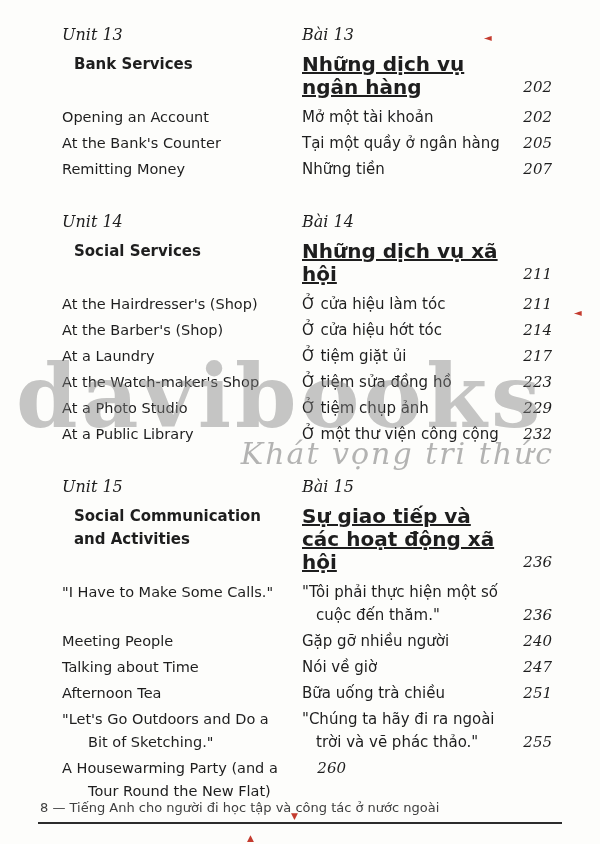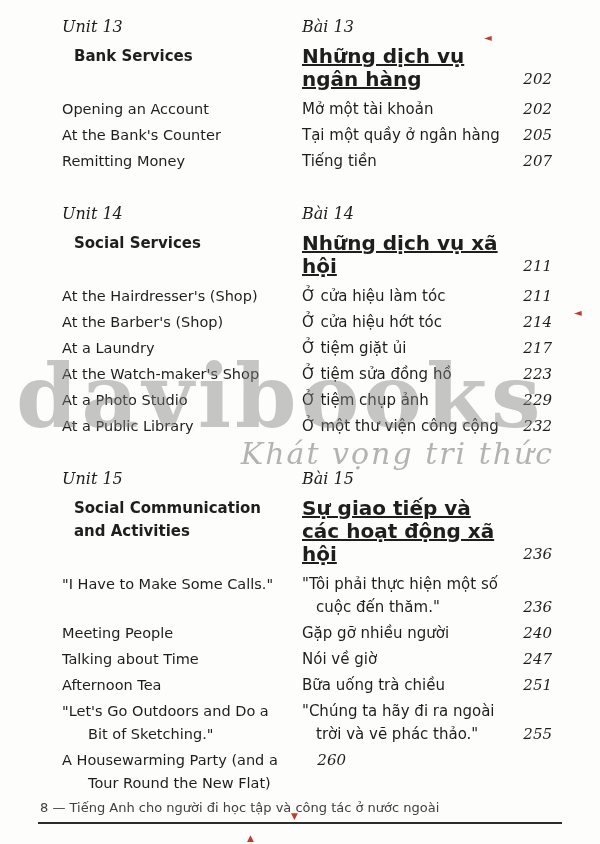--- a/index.html
+++ b/index.html
@@ -6,21 +6,21 @@
   html,body { margin:0; padding:0; background:#e8e8e6; }
   .page {
     position: relative;
     width: 600px; height: 844px;
     margin: 0 auto;
     background: #fdfdfb;
     font-family: "DejaVu Sans", sans-serif;
     color: #1e1e1e;
     overflow: hidden;
   }
-  .content { position: absolute; left: 62px; top: 16px; width: 500px; }
+  .content { position: absolute; left: 62px; top: 24px; width: 500px; }
   .toc-section { margin-bottom: 30px; }
   .row { display: flex; align-items: flex-start; margin-bottom: 3px; }
   .cell-left { width: 240px; flex: none; padding-right: 10px; }
   .cell-right { width: 250px; flex: none; display: flex; align-items: flex-end; }
   .vi-wrap { flex: 1; }
   .pg {
     width: 44px; flex: none; text-align: right;
     font-family: "DejaVu Serif", serif; font-style: italic;
     font-size: 15px; line-height: 23px;
   }
@@ -92,21 +92,21 @@
         <div class="row item-row">
           <div class="cell-left item-en">At the Bank's Counter</div>
           <div class="cell-right">
             <div class="vi-wrap item-vi">Tại một quầy ở ngân hàng</div>
             <span class="pg">205</span>
           </div>
         </div>
         <div class="row item-row">
           <div class="cell-left item-en">Remitting Money</div>
           <div class="cell-right">
-            <div class="vi-wrap item-vi">Tiếng tiền</div>
+            <div class="vi-wrap item-vi">Những tiền</div>
             <span class="pg">207</span>
           </div>
         </div>
       </section>
       <section class="toc-section">
         <div class="row unit-row">
           <div class="cell-left"><span class="unit-label">Unit 14</span></div>
           <div class="cell-right">
             <div class="vi-wrap"><span class="unit-label">Bài 14</span></div>
           </div>

